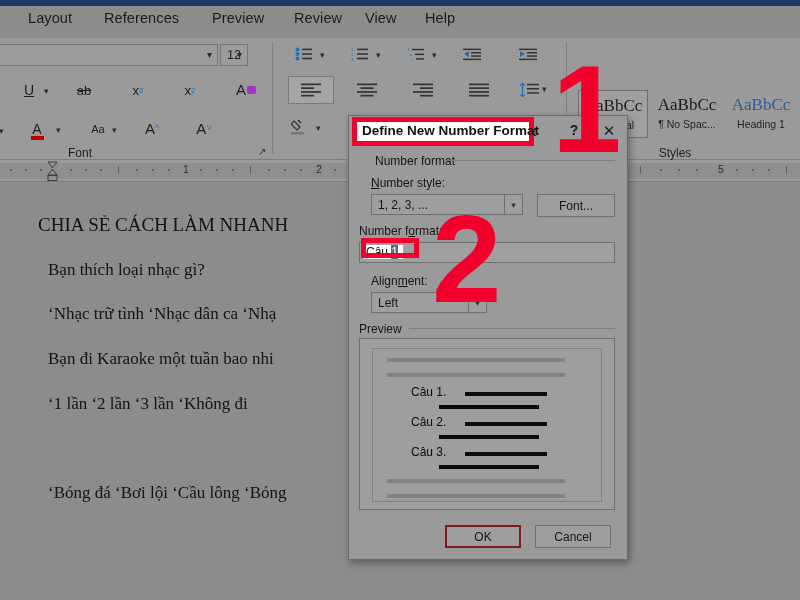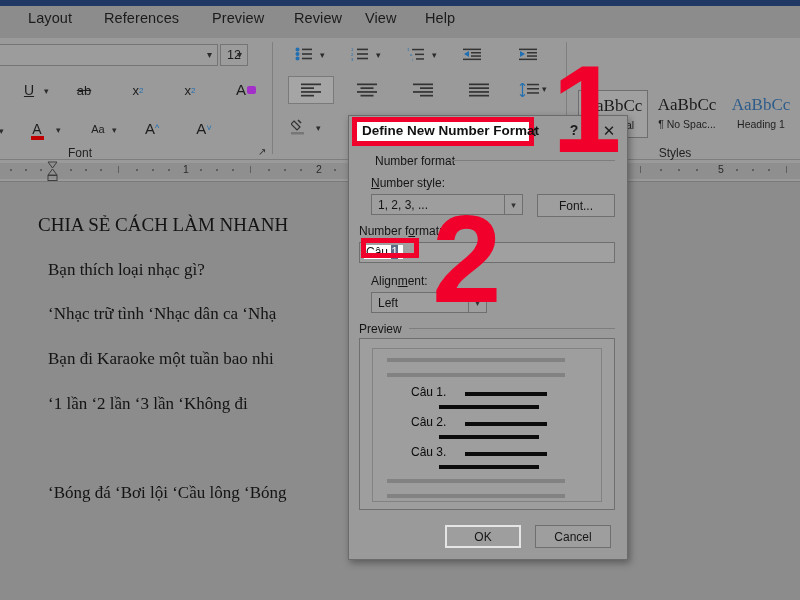--- a/index.html
+++ b/index.html
@@ -192,21 +192,21 @@
     background:#9e9e9e; border-left:1px solid #6f6f6f;
     display:flex; align-items:center; justify-content:center;
     font-size:9px; color:#333;
   }
   .dlg-btn{
     position:absolute; height:23px;
     background:#9e9e9e; border:1px solid #6f6f6f;
     display:flex; align-items:center; justify-content:center;
     font-size:12px; color:#151515;
   }
-  .dlg-btn.default{ border:2px solid #e5e5e5; }
+  .dlg-btn.default{ border:2px solid #7f1d1d; }
 
   #fmt-input{
     position:absolute; left:10px; top:126px; width:256px; height:21px;
     background:#a0a0a0; border:1px solid #6f6f6f;
   }
   #fmt-input .txt{
     position:absolute; left:4px; top:2px;
     font-size:12px; color:#111; background:#ffffff;
     padding:0 2px;
   }

